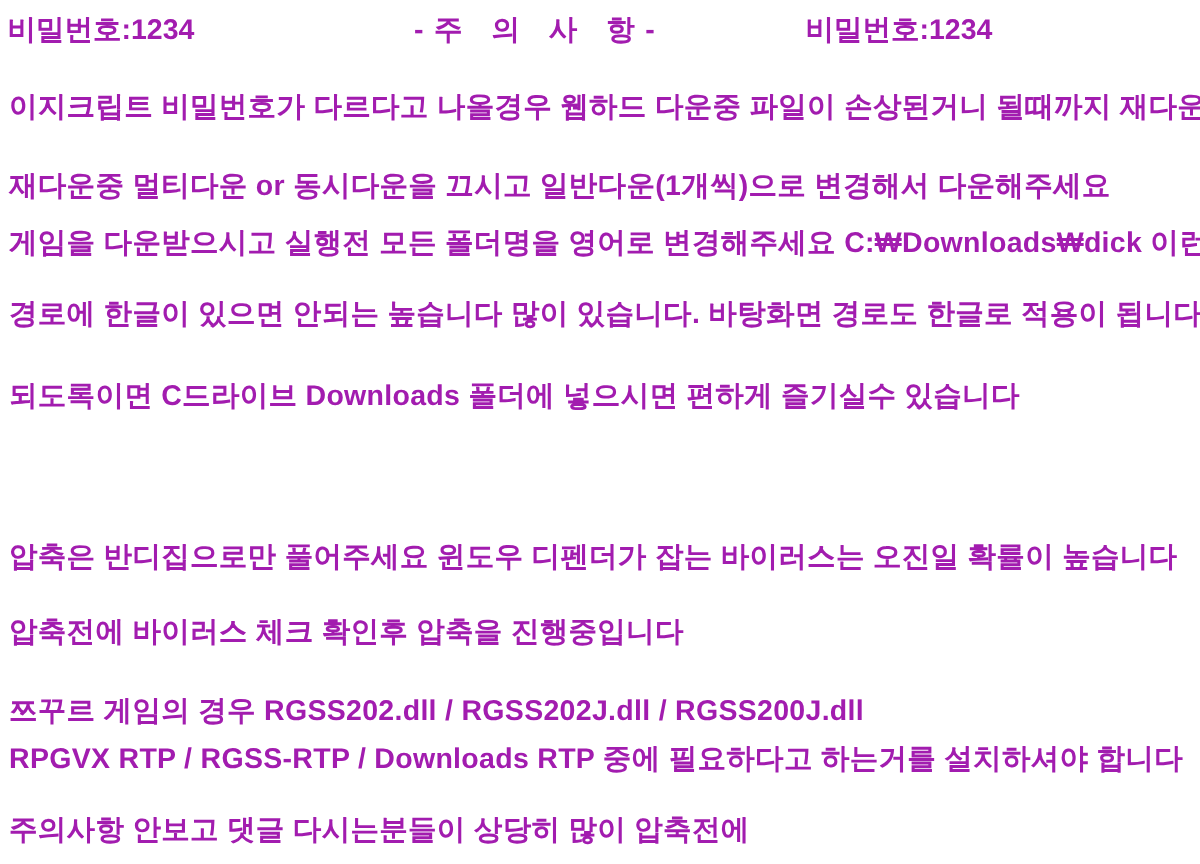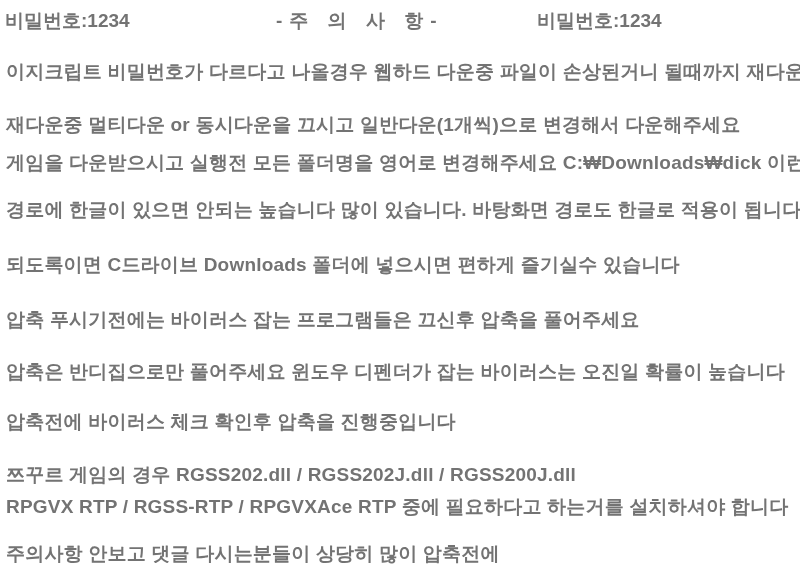--- a/index.html
+++ b/index.html
@@ -8,21 +8,21 @@
     background: #ffffff;
   }
   .page {
     position: relative;
     width: 800px;
     height: 576px;
     background: #ffffff;
     overflow: hidden;
     font-family: "Liberation Sans", "DejaVu Sans", sans-serif;
     font-weight: 700;
-    color: #737373;
+    color: #a21caf;
   }
   .line {
     position: absolute;
     left: 6px;
     white-space: nowrap;
     font-size: 19px;
     line-height: 22px;
     letter-spacing: 0.2px;
   }
   .hdr {
@@ -50,25 +50,24 @@
   <div class="line" style="top:61px">이지크립트 비밀번호가 다르다고 나올경우 웹하드 다운중 파일이 손상된거니 될때까지 재다운</div>
 
   <div class="line" style="top:114px">재다운중 멀티다운 or 동시다운을 끄시고 일반다운(1개씩)으로 변경해서 다운해주세요</div>
 
   <div class="line" style="top:152px">게임을 다운받으시고 실행전 모든 폴더명을 영어로 변경해주세요 C:₩Downloads₩dick 이런식</div>
 
   <div class="line" style="top:199px">경로에 한글이 있으면 안되는 높습니다 많이 있습니다. 바탕화면 경로도 한글로 적용이 됩니다</div>
 
   <div class="line" style="top:254px">되도록이면 C드라이브 Downloads 폴더에 넣으시면 편하게 즐기실수 있습니다</div>
 
-  <div class="line" style="top:309px">압축 푸시기전에는 바이러스 잡는 프로그램들은 끄신후 압축을 풀어주세요</div>
 
   <div class="line" style="top:411px">압축전에 바이러스 체크 확인후 압축을 진행중입니다</div>
 
   <div class="line" style="top:361px">압축은 반디집으로만 풀어주세요 윈도우 디펜더가 잡는 바이러스는 오진일 확률이 높습니다</div>
 
   <div class="line" style="top:464px">쯔꾸르 게임의 경우 RGSS202.dll / RGSS202J.dll / RGSS200J.dll</div>
 
-  <div class="line" style="top:496px">RPGVX RTP /  RGSS-RTP  / RPGVXAce RTP 중에 필요하다고 하는거를 설치하셔야 합니다</div>
+  <div class="line" style="top:496px">RPGVX RTP /  RGSS-RTP  / Downloads RTP 중에 필요하다고 하는거를 설치하셔야 합니다</div>
 
   <div class="line" style="top:543px">주의사항 안보고 댓글 다시는분들이 상당히 많이 압축전에</div>
 
 </div>
 
 </body></html>

